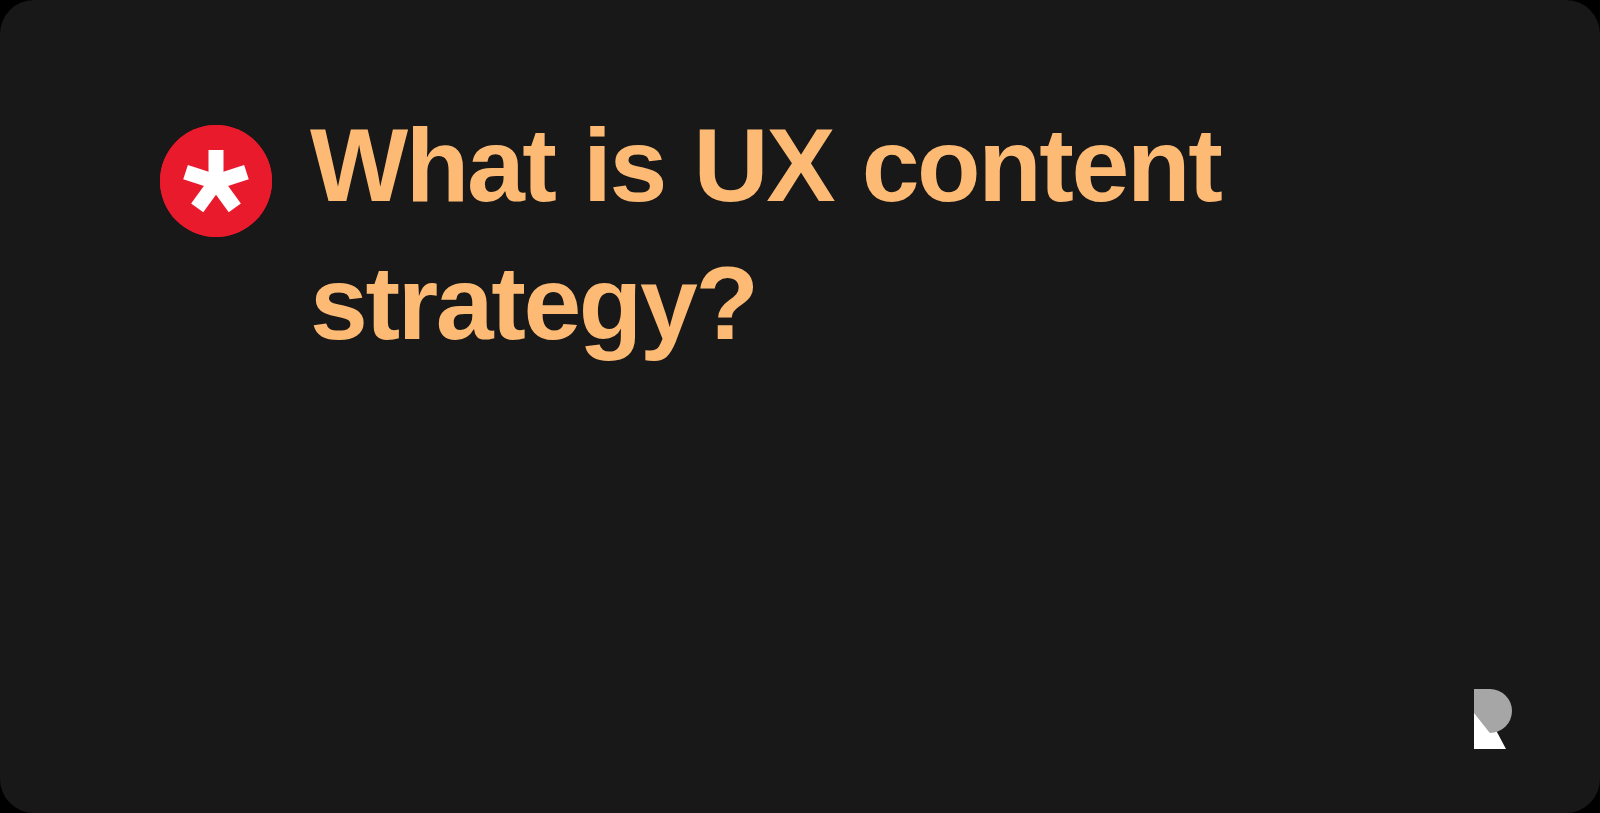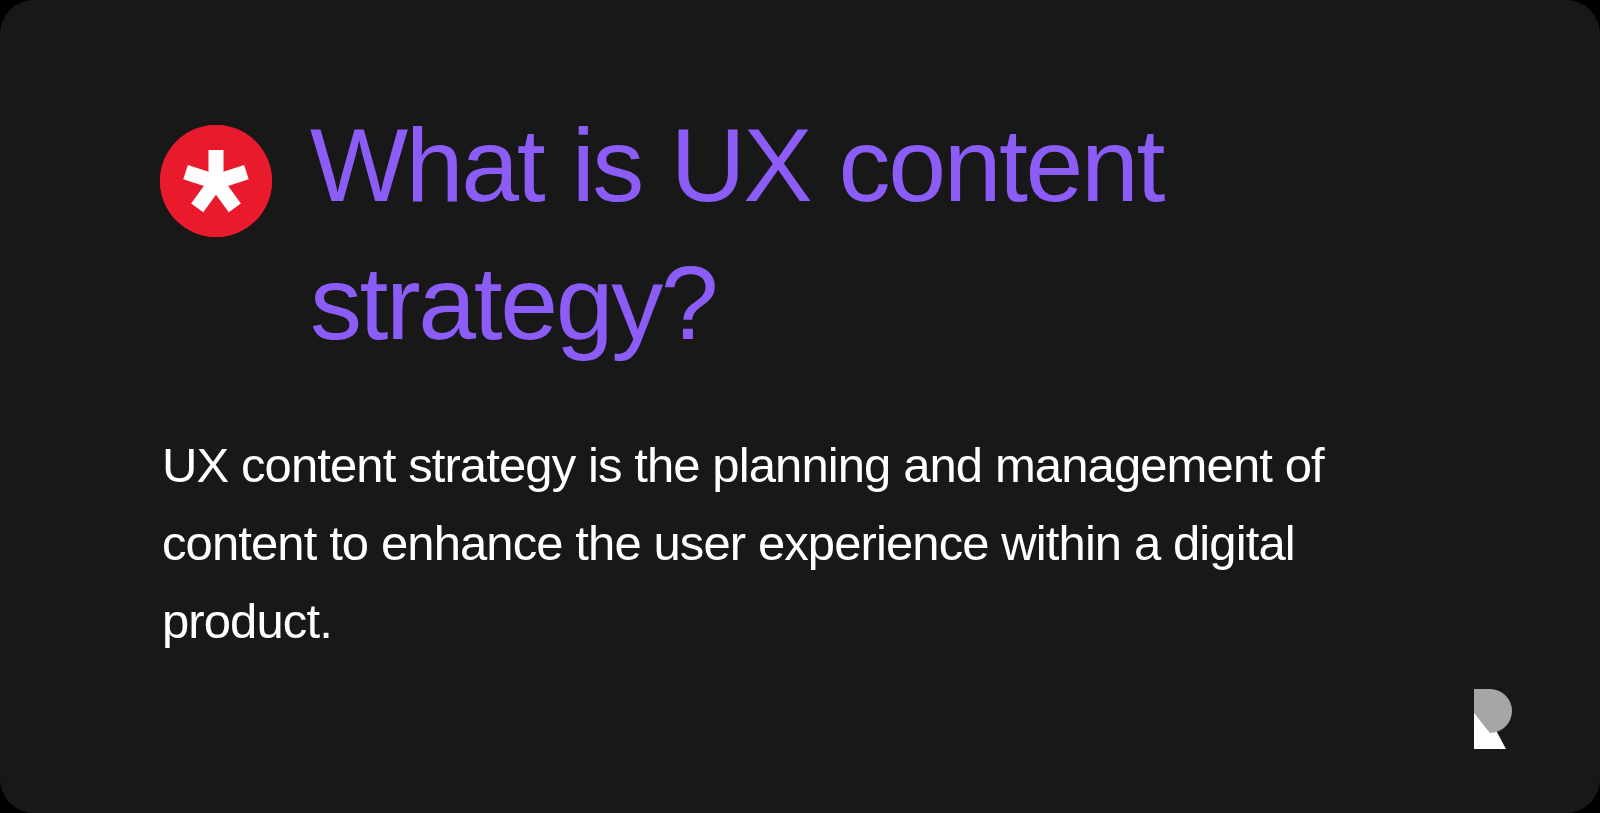--- a/index.html
+++ b/index.html
@@ -52,25 +52,25 @@
   }
   .badge svg {
     display: block;
     width: 112px;
     height: 112px;
   }
 
   .title {
     margin: 0;
     padding: 0 0 0 150px;
-    color: #8b5cf6;
+    color: #fdba74;
     font-family: "Liberation Sans", sans-serif;
     font-size: 104px;
     line-height: 138px;
-    font-weight: 400;
+    font-weight: 700;
     letter-spacing: -2.4px;
     word-spacing: 2px;
   }
 
   
   .body-text {
     margin: 0;
     padding: 54px 0 0 2px;
     width: 1215px;
     color: #ffffff;
@@ -114,21 +114,20 @@
             <rect x="-7.5" y="-6" width="15" height="38" rx="0" transform="rotate(108)"></rect>
             <rect x="-7.5" y="-6" width="15" height="38" rx="0" transform="rotate(-108)"></rect>
           </g>
         </svg>
       </span>
 
       <h1 class="title">What is UX content strategy?</h1>
 
     </div>
 
-    <p class="body-text">UX content strategy is the planning and management of content to enhance the user experience within a digital product.</p>
 
   </div>
 
   <span class="brand-mark">
     <svg viewBox="0 0 56 72" aria-hidden="true">
       <path d="M14 6 L14 66 L46 66 Z" fill="#ffffff"></path>
       <path d="M14 6 L30 6 A22 22 0 0 1 30 50 L33.5 50 L14 50 Z" fill="#a6a6a6"></path>
       <path d="M14 6 L14 66 L42.5 66 L14 30 Z" fill="#ffffff"></path>
     </svg>
   </span>

